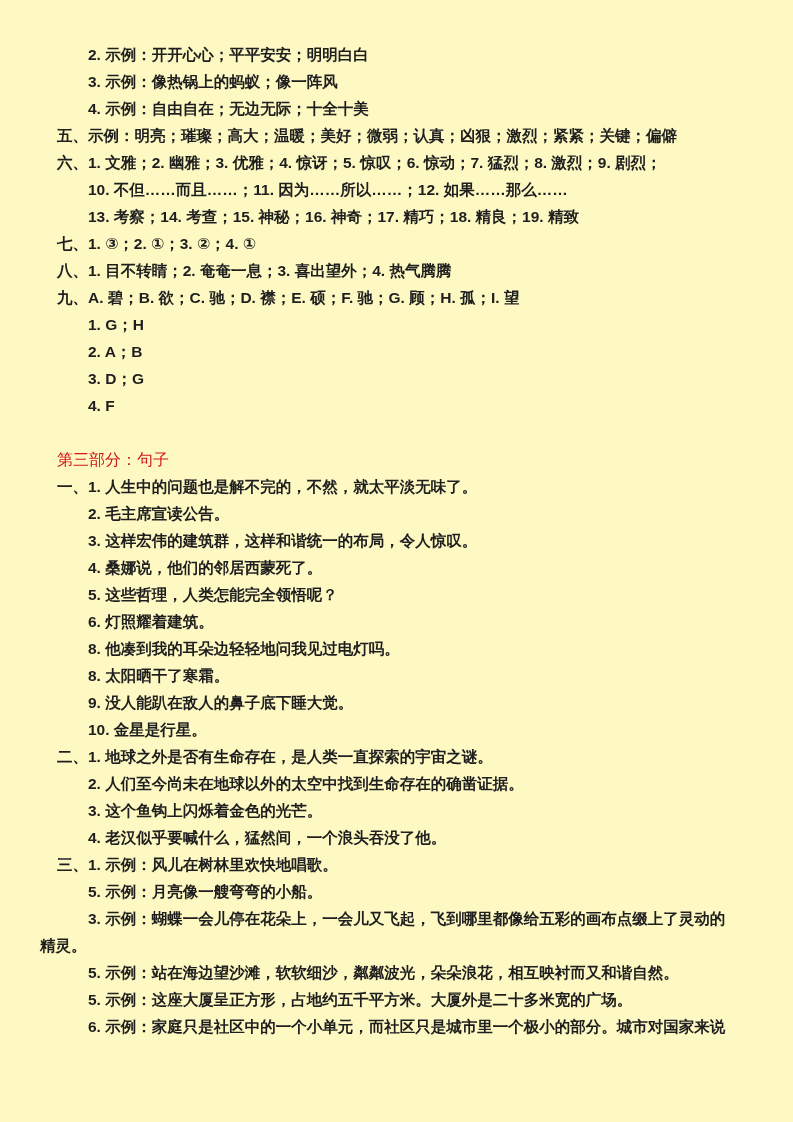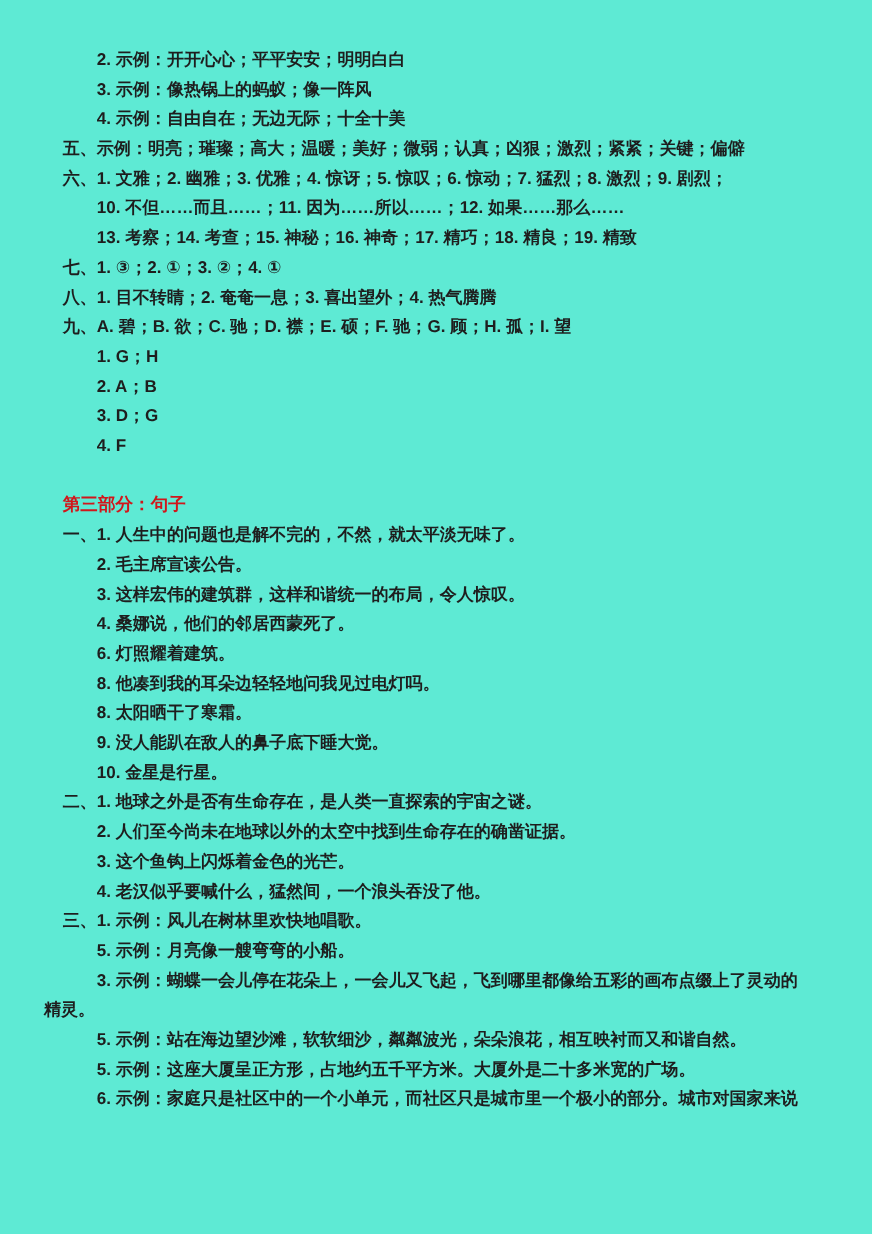--- a/index.html
+++ b/index.html
@@ -5,38 +5,38 @@
   html, body {
     margin: 0;
     padding: 0;
     background: #ffffff;
   }
   .page {
     position: relative;
     width: 793px;
     height: 1122px;
     box-sizing: border-box;
-    background: #5eead4;
+    background: #fef9c3;
     padding: 41px 40px 0 40px;
     overflow: hidden;
     font-family: "Liberation Sans", "DejaVu Sans", sans-serif;
     font-size: 15.5px;
     line-height: 27px;
     font-weight: 600;
     color: #1e1e1e;
   }
   .line {
     margin: 0;
     padding: 0;
   }
   .indent0 { padding-left: 0; }
   .indent1 { padding-left: 17px; }
   .indent2 { padding-left: 48px; }
   .heading {
-    font-weight: bold;
+    font-weight: normal;
     font-size: 16px;
   }
   .spacer {
     height: 27px;
   }
 </style>
 </head>
 <body>
 
 <div class="page">
@@ -54,20 +54,21 @@
       <p class="line indent2">1. G；H</p>
       <p class="line indent2">2. A；B</p>
       <p class="line indent2">3. D；G</p>
       <p class="line indent2">4. F</p>
       <p class="line spacer"></p>
       <p class="line indent1 heading" style="color: rgb(209, 22, 27);">第三部分：句子</p>
       <p class="line indent1">一、1. 人生中的问题也是解不完的，不然，就太平淡无味了。</p>
       <p class="line indent2">2. 毛主席宣读公告。</p>
       <p class="line indent2">3. 这样宏伟的建筑群，这样和谐统一的布局，令人惊叹。</p>
       <p class="line indent2">4. 桑娜说，他们的邻居西蒙死了。</p>
+      <p class="line indent2">5. 这些哲理，人类怎能完全领悟呢？</p>
       <p class="line indent2">6. 灯照耀着建筑。</p>
       <p class="line indent2">8. 他凑到我的耳朵边轻轻地问我见过电灯吗。</p>
       <p class="line indent2">8. 太阳晒干了寒霜。</p>
       <p class="line indent2">9. 没人能趴在敌人的鼻子底下睡大觉。</p>
       <p class="line indent2">10. 金星是行星。</p>
       <p class="line indent1">二、1. 地球之外是否有生命存在，是人类一直探索的宇宙之谜。</p>
       <p class="line indent2">2. 人们至今尚未在地球以外的太空中找到生命存在的确凿证据。</p>
       <p class="line indent2">3. 这个鱼钩上闪烁着金色的光芒。</p>
       <p class="line indent2">4. 老汉似乎要喊什么，猛然间，一个浪头吞没了他。</p>
       <p class="line indent1">三、1. 示例：风儿在树林里欢快地唱歌。</p>

